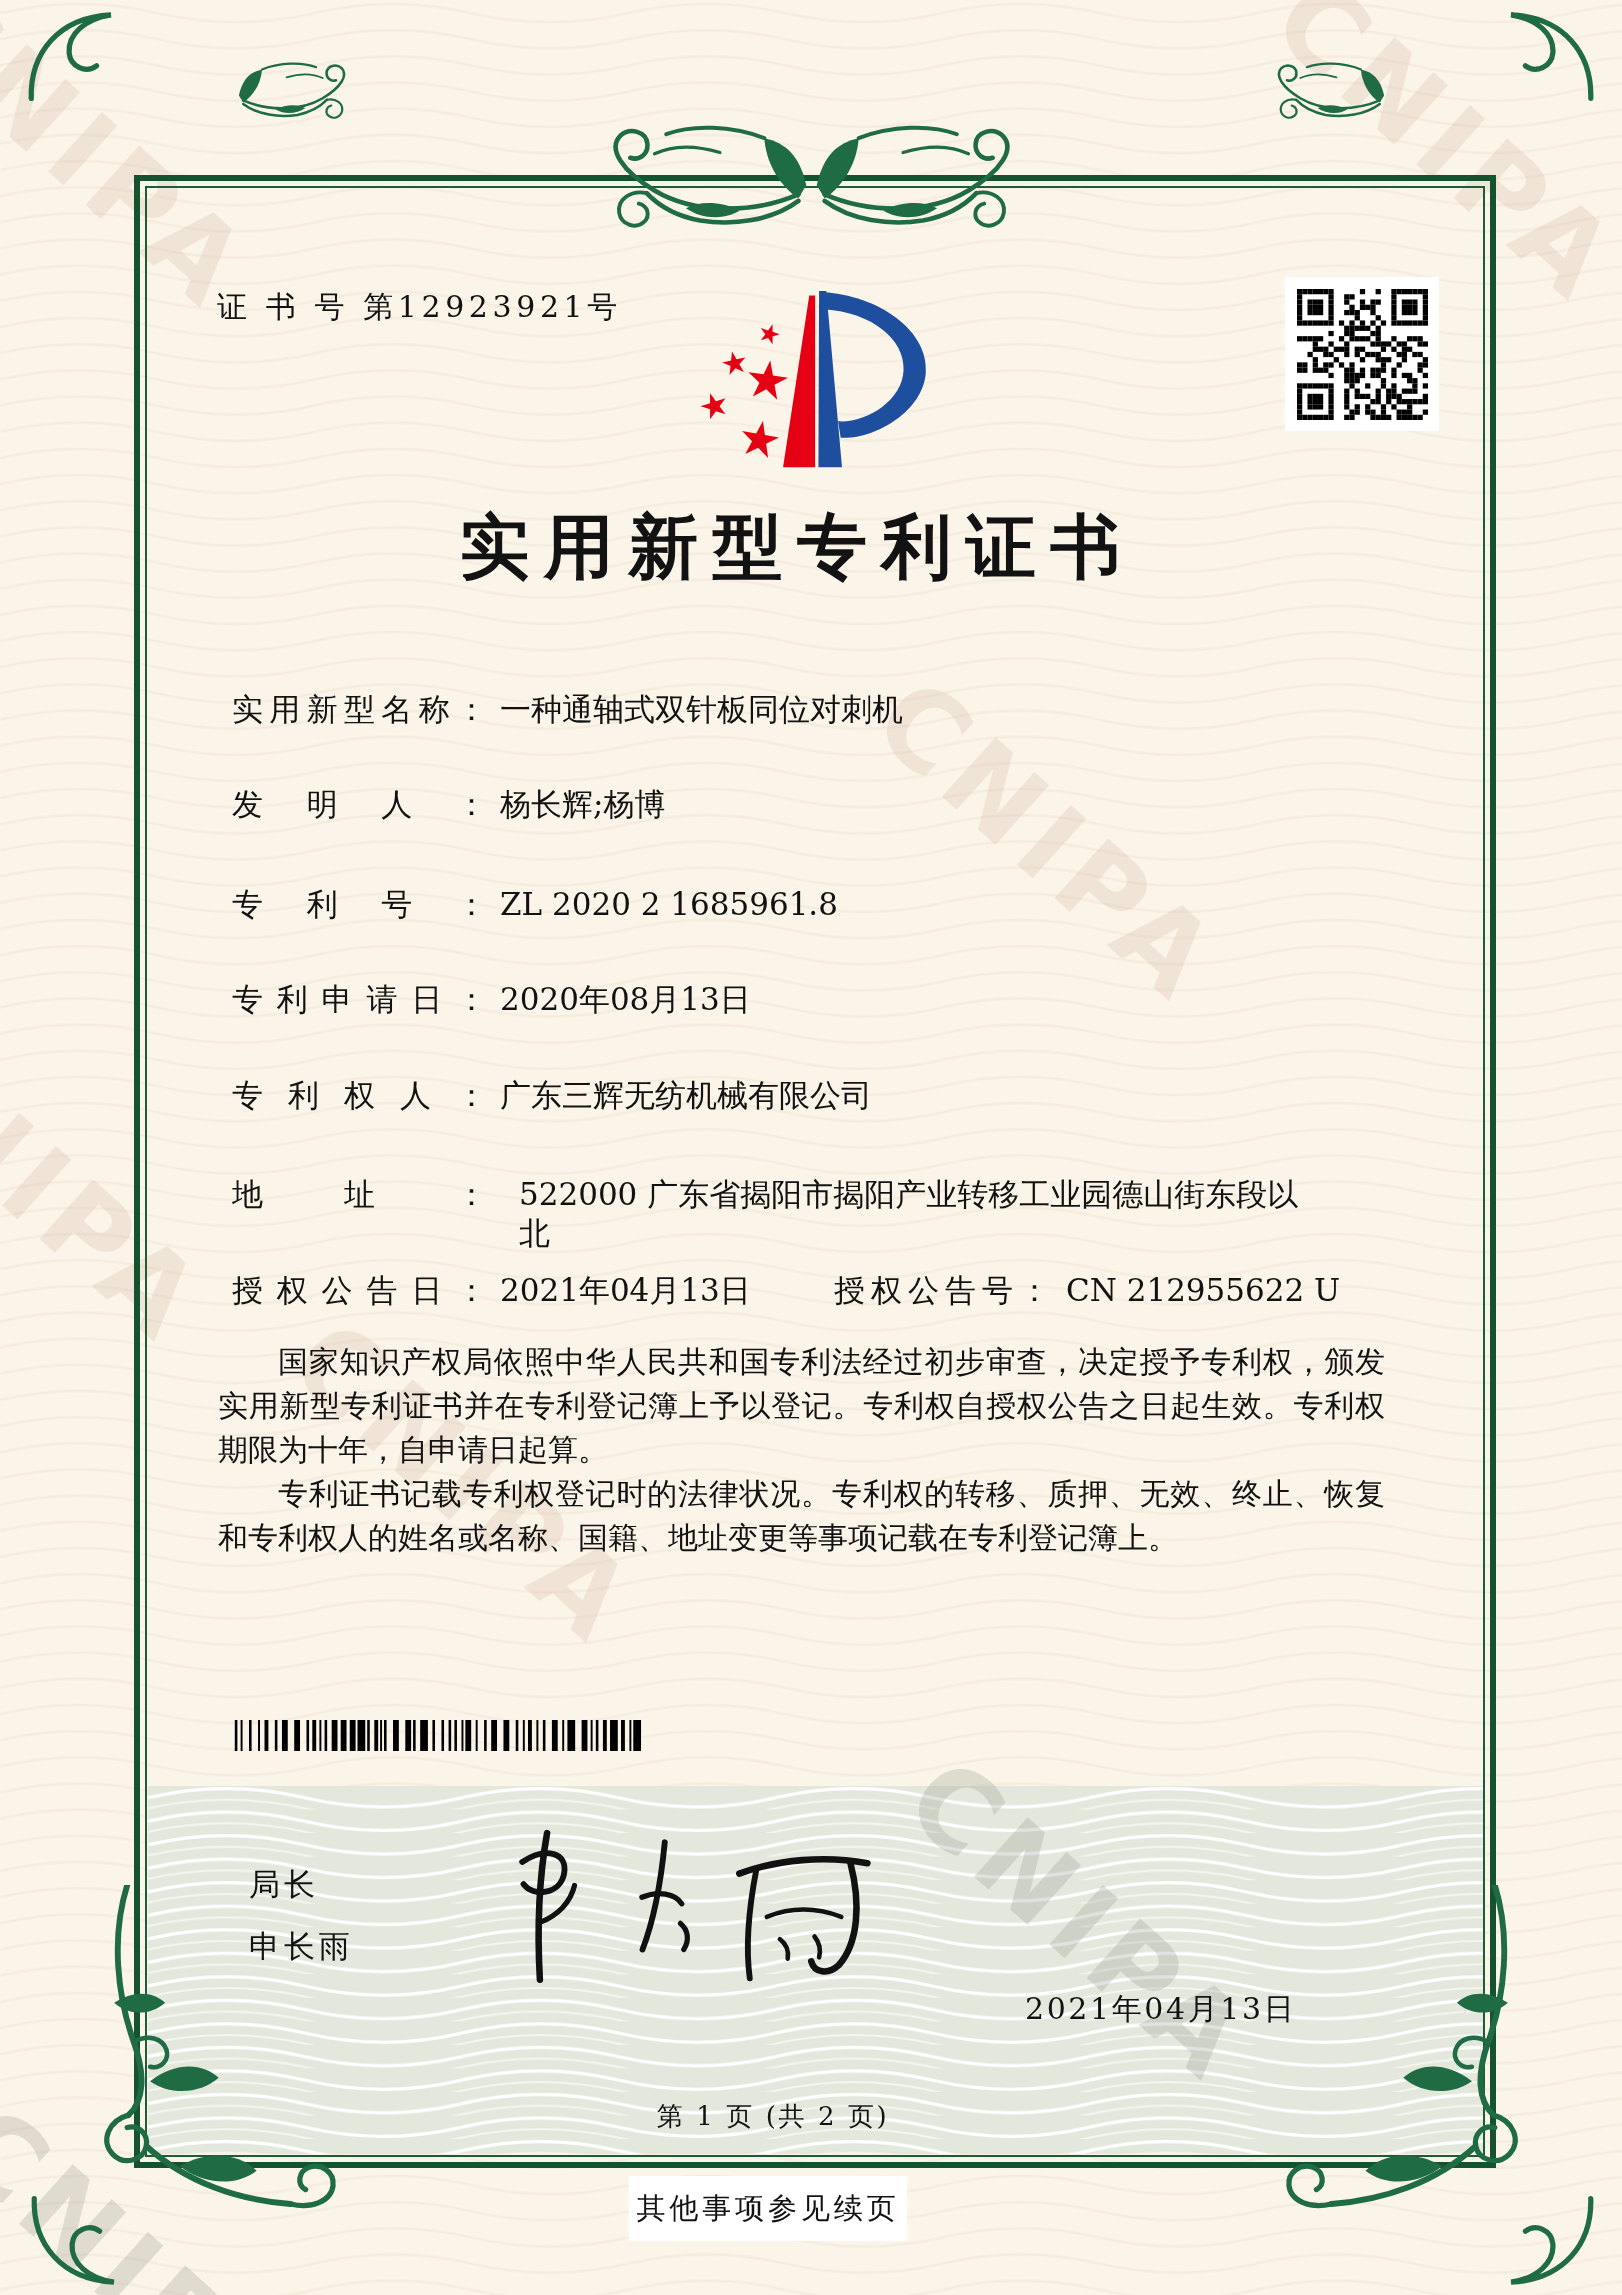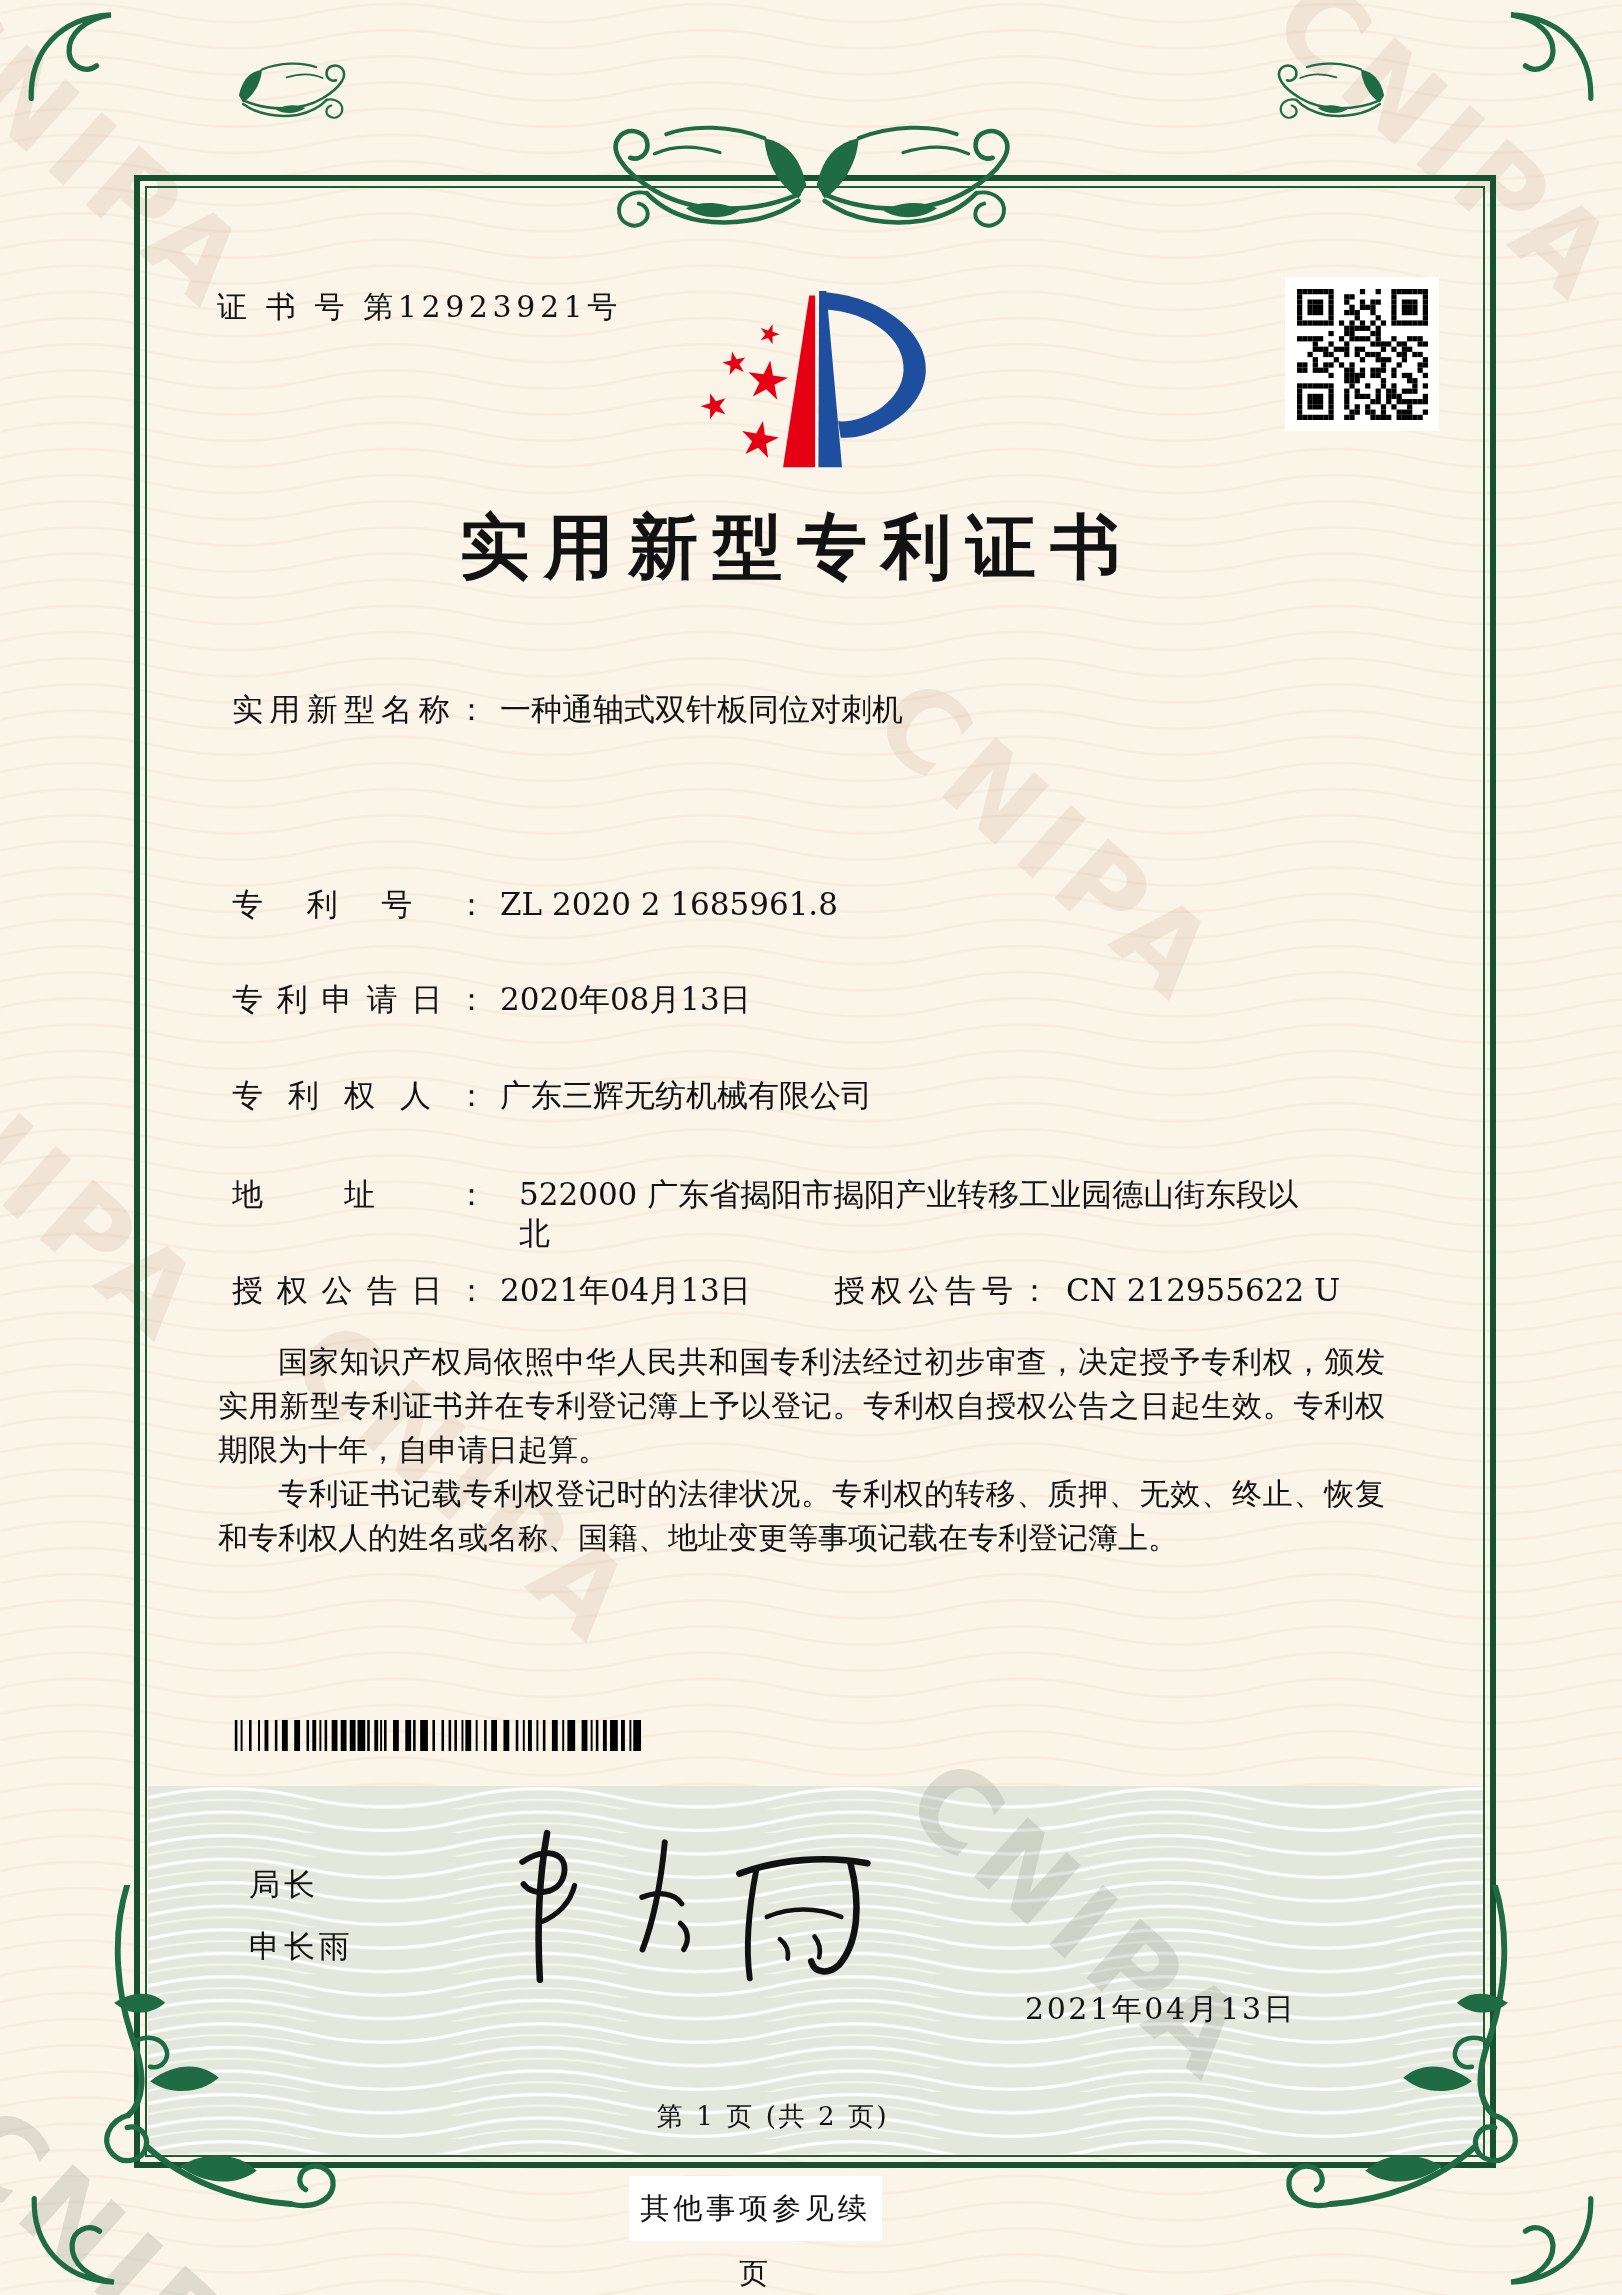--- a/index.html
+++ b/index.html
@@ -79,21 +79,21 @@
   .signer{left:236px;font-size:31px;letter-spacing:3.9px;margin-left:13px;}
   .signer-title{top:1864px;}
   .signer-name{top:1926px;}
   .signature{left:484px;top:1824px;}
 
   .issue-date{left:1025px;top:1989px;font-size:30px;letter-spacing:2.6px;}
 
   .page-num{left:0;top:2099px;width:1546px;text-align:center;font-size:26px;letter-spacing:2.6px;}
 
   .footer-box{
-    left:629px;top:2176px;width:253px;height:65px;
+    left:629px;top:2176px;width:278px;height:65px;
     background:#ffffff;
     text-align:center;
     font-size:29px;line-height:65px;letter-spacing:3.9px;
   }
 
   .green{stroke:#1e6b44;fill:none;stroke-linecap:round;}
   .greenfill{fill:#1e6b44;stroke:none;}
 </style>
 </head>
 <body>
@@ -502,20 +502,23 @@
         <rect x="176" y="192" width="8" height="8" fill="#000"></rect>
         <rect x="184" y="192" width="8" height="8" fill="#000"></rect>
       </svg>
   </div>
 
   <div class="abs title">实用新型专利证书</div>
 
   <div class="abs frow" style="top:690px;">
     <span class="flabel">实用新型名称：</span><span class="fvalue">一种通轴式双针板同位对刺机</span>
   </div>
+  <div class="abs frow" style="top:785px;">
+    <span class="flabel">发明人：</span><span class="fvalue">杨长辉;杨博</span>
+  </div>
   <div class="abs frow" style="top:885px;">
     <span class="flabel">专利号：</span><span class="fvalue">ZL 2020 2 1685961.8</span>
   </div>
   <div class="abs frow" style="top:980px;">
     <span class="flabel">专利申请日：</span><span class="fvalue">2020年08月13日</span>
   </div>
   <div class="abs frow" style="top:1076px;">
     <span class="flabel">专利权人：</span><span class="fvalue">广东三辉无纺机械有限公司</span>
   </div>
   <div class="abs frow" style="top:1175px;">

